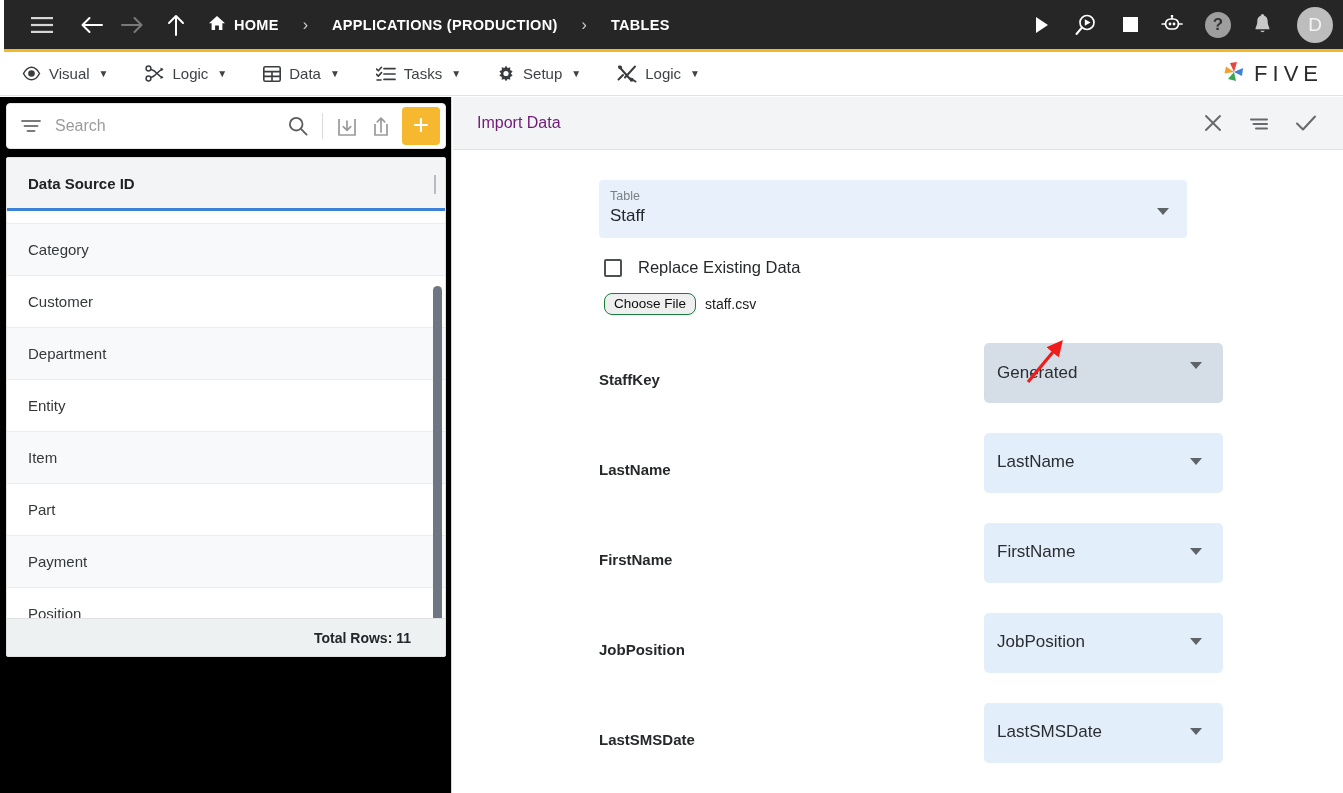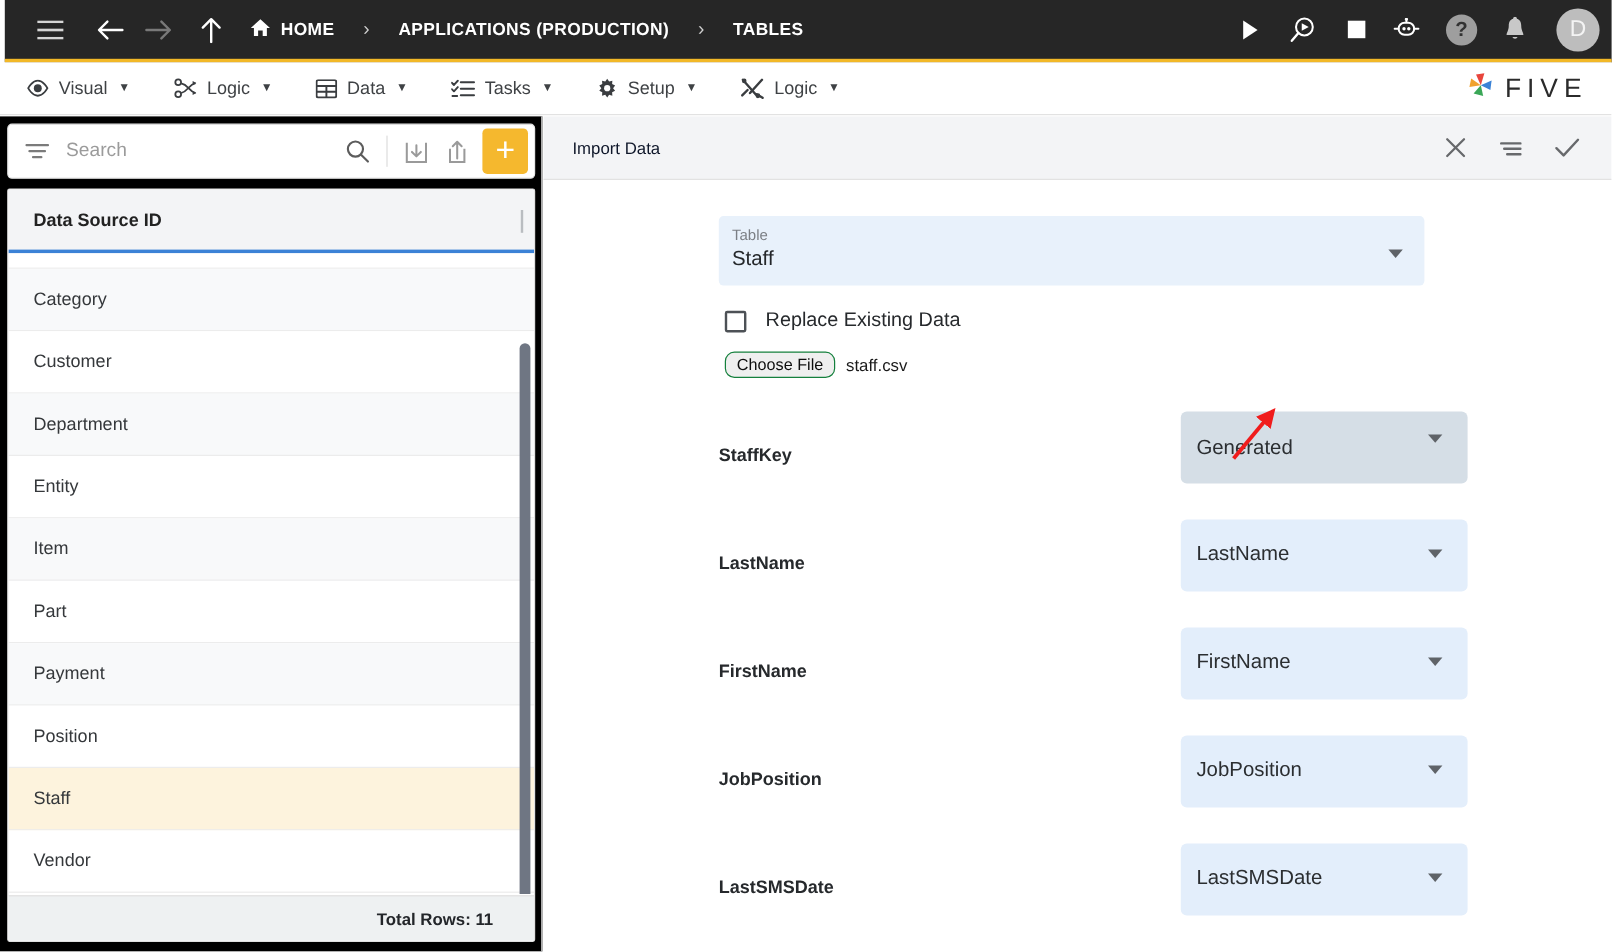--- a/index.html
+++ b/index.html
@@ -91,21 +91,21 @@
   .sb-div { width: 1px; height: 26px; background: #dcdcdc; margin: 0 7px; }
   .sb-ico.muted { color: #9a9a9a; }
   .plus-btn {
     width: 38px; height: 38px; background: #f5b82e; border-radius: 4px;
     display: flex; align-items: center; justify-content: center;
     color: #ffffff; font-size: 28px; font-weight: 300; line-height: 1;
     margin: 0 5px 0 4px; padding-bottom: 3px;
   }
 
   .grid {
-    position: absolute; left: 6px; top: 60px; width: 440px; height: 628px;
+    position: absolute; left: 6px; top: 60px; width: 440px; height: 500px;
     border: 1px solid #e0e0e0; border-radius: 2px;
     background: #fff; overflow: hidden;
   }
   .grid-head {
     height: 53px; background: #f3f4f6; display: flex; align-items: center;
     border-bottom: 3px solid #3b82d6; position: relative;
   }
   .grid-head .hcell {
     font-size: 15px; font-weight: bold; color: #222; padding-left: 21px;
   }
@@ -134,21 +134,21 @@
 
   
   .rightpanel {
     position: absolute; left: 453px; top: 97px; width: 890px; height: 696px;
     background: #ffffff;
   }
   .rp-head {
     height: 53px; background: #f3f4f6; border-bottom: 1px solid #e2e2e2;
     display: flex; align-items: center; padding: 0 26px 0 24px;
   }
-  .rp-title { font-size: 14px; color: #0f172a; }
+  .rp-title { font-size: 16px; color: #701a75; }
   .rp-actions { margin-left: auto; display: flex; align-items: center; gap: 26px; color: #67696c; }
   .rp-actions > span { display: flex; align-items: center; justify-content: center; }
 
   .rp-body { position: relative; height: 643px; padding: 32px 0 0 0; }
 
   .form { position: absolute; left: 146px; top: 30px; width: 600px; }
 
   .table-select {
     width: 588px; height: 58px; background: #e8f1fb; border-radius: 4px;
     position: relative; padding: 9px 0 0 11px;

